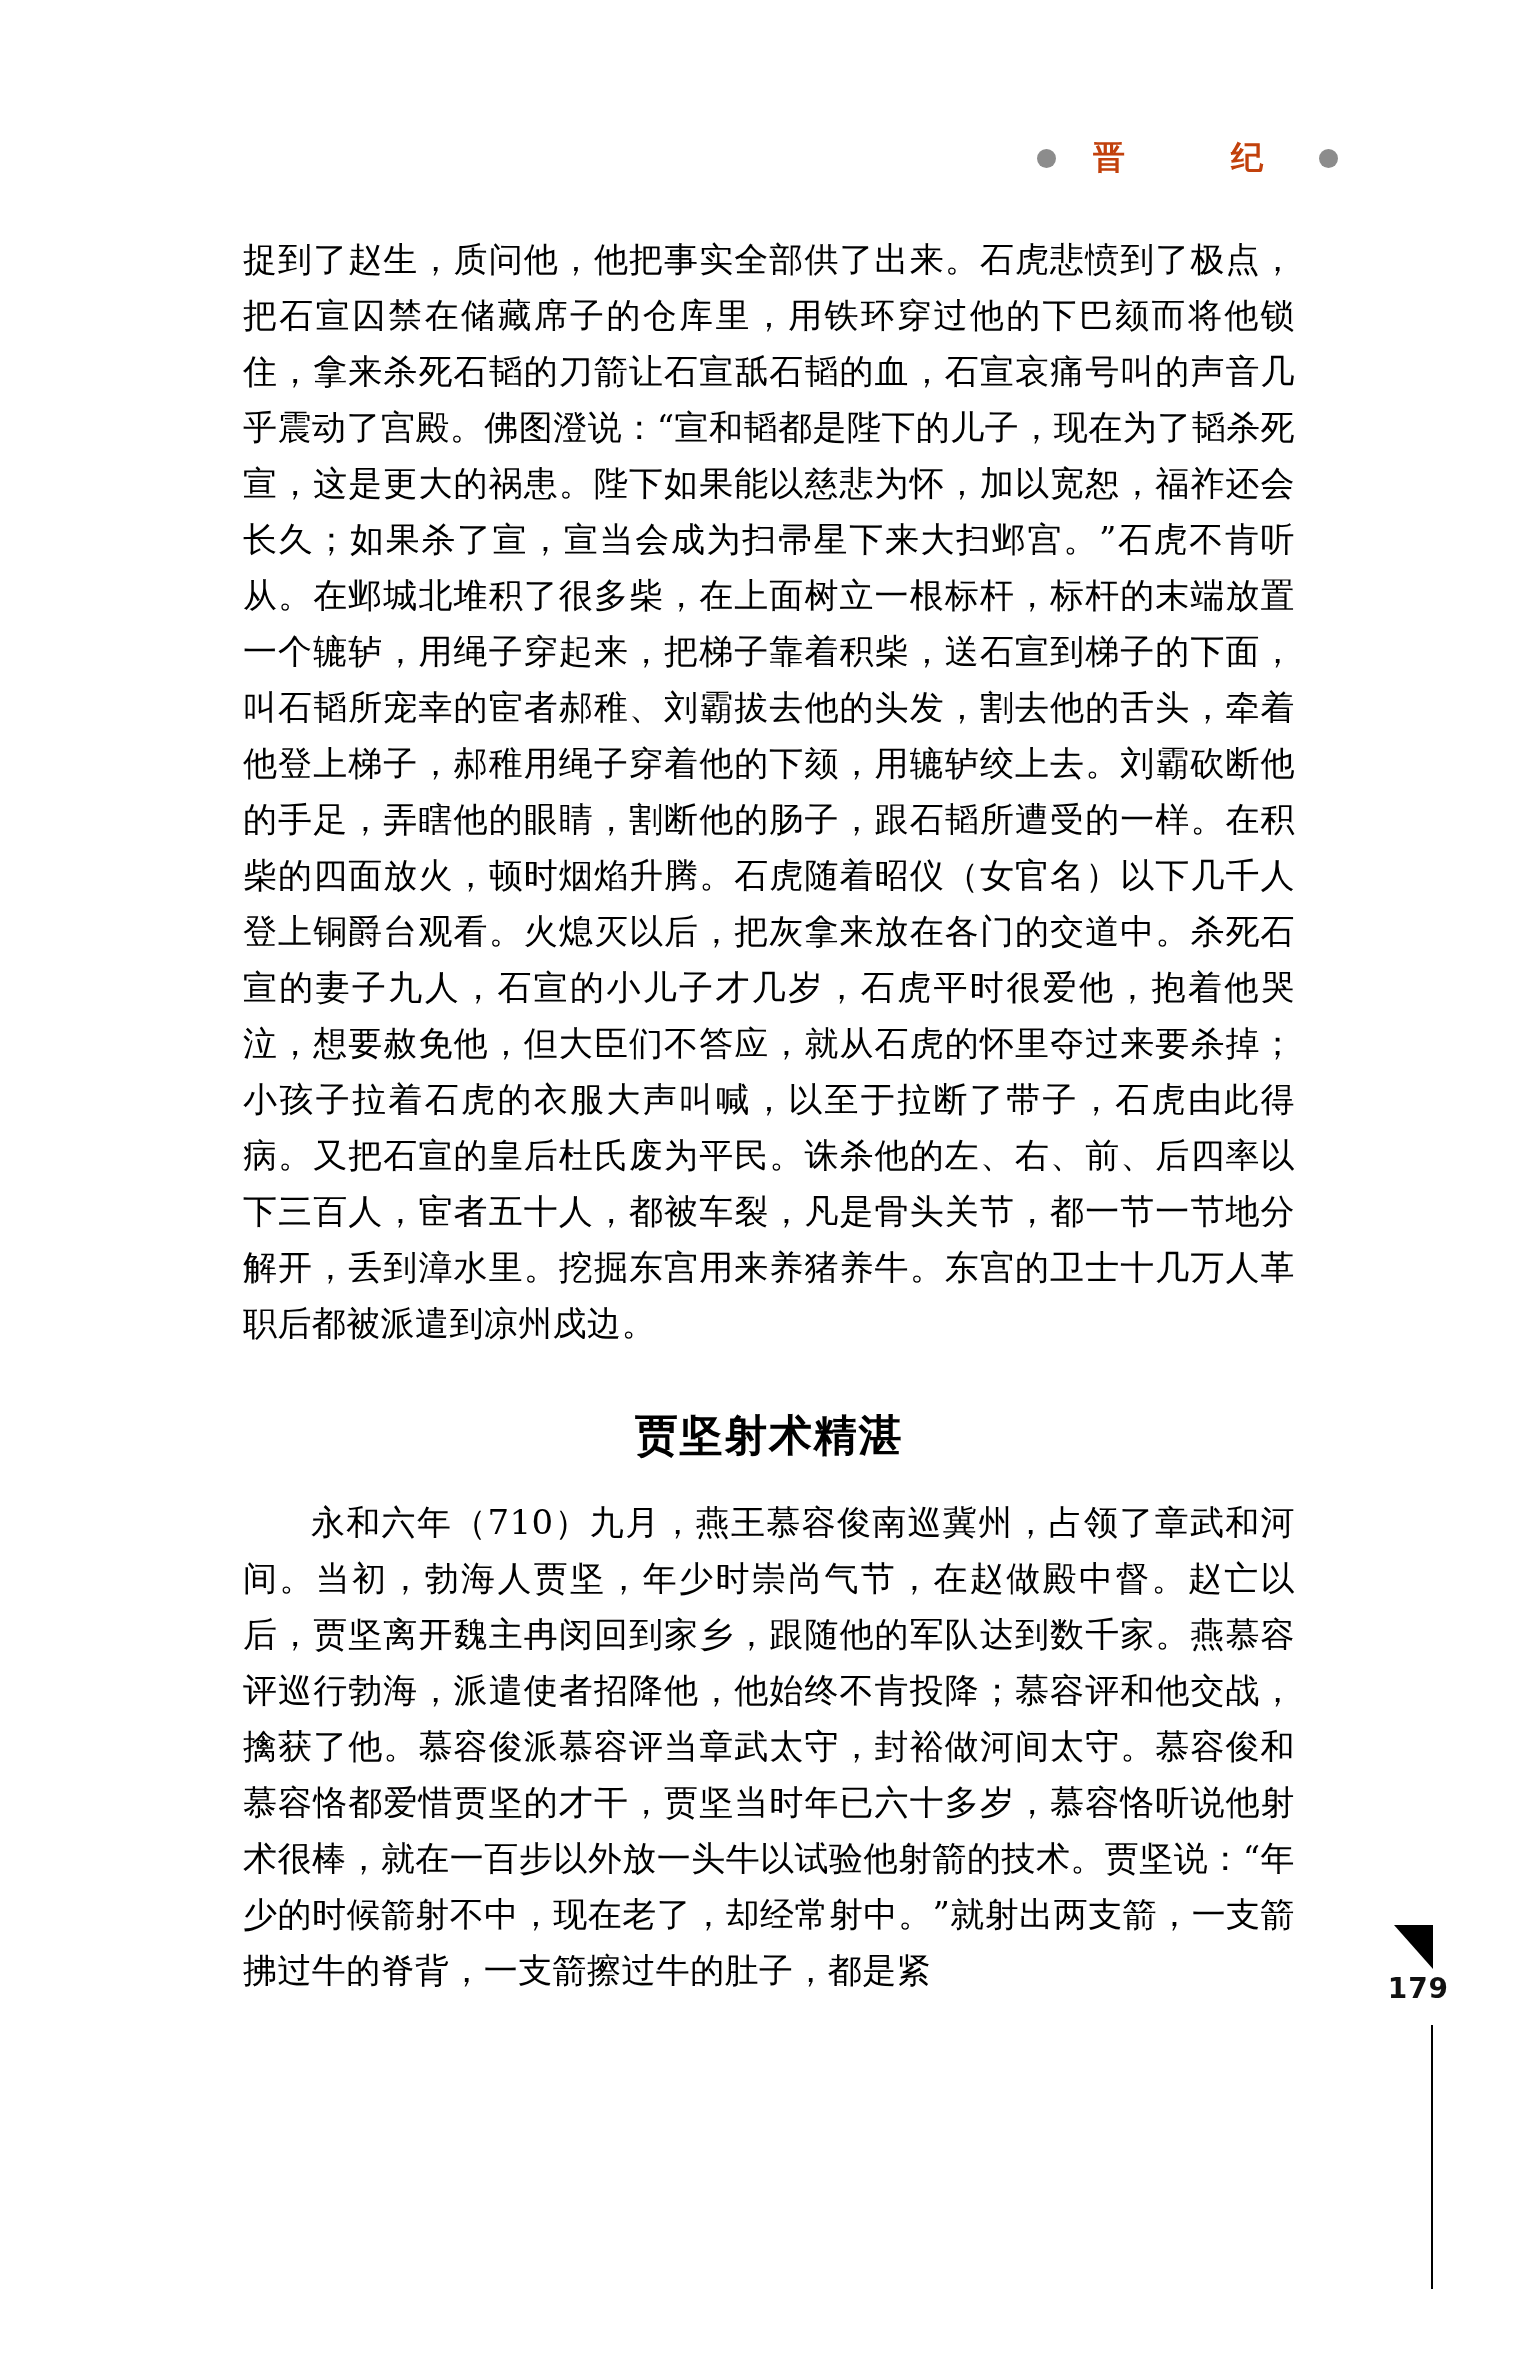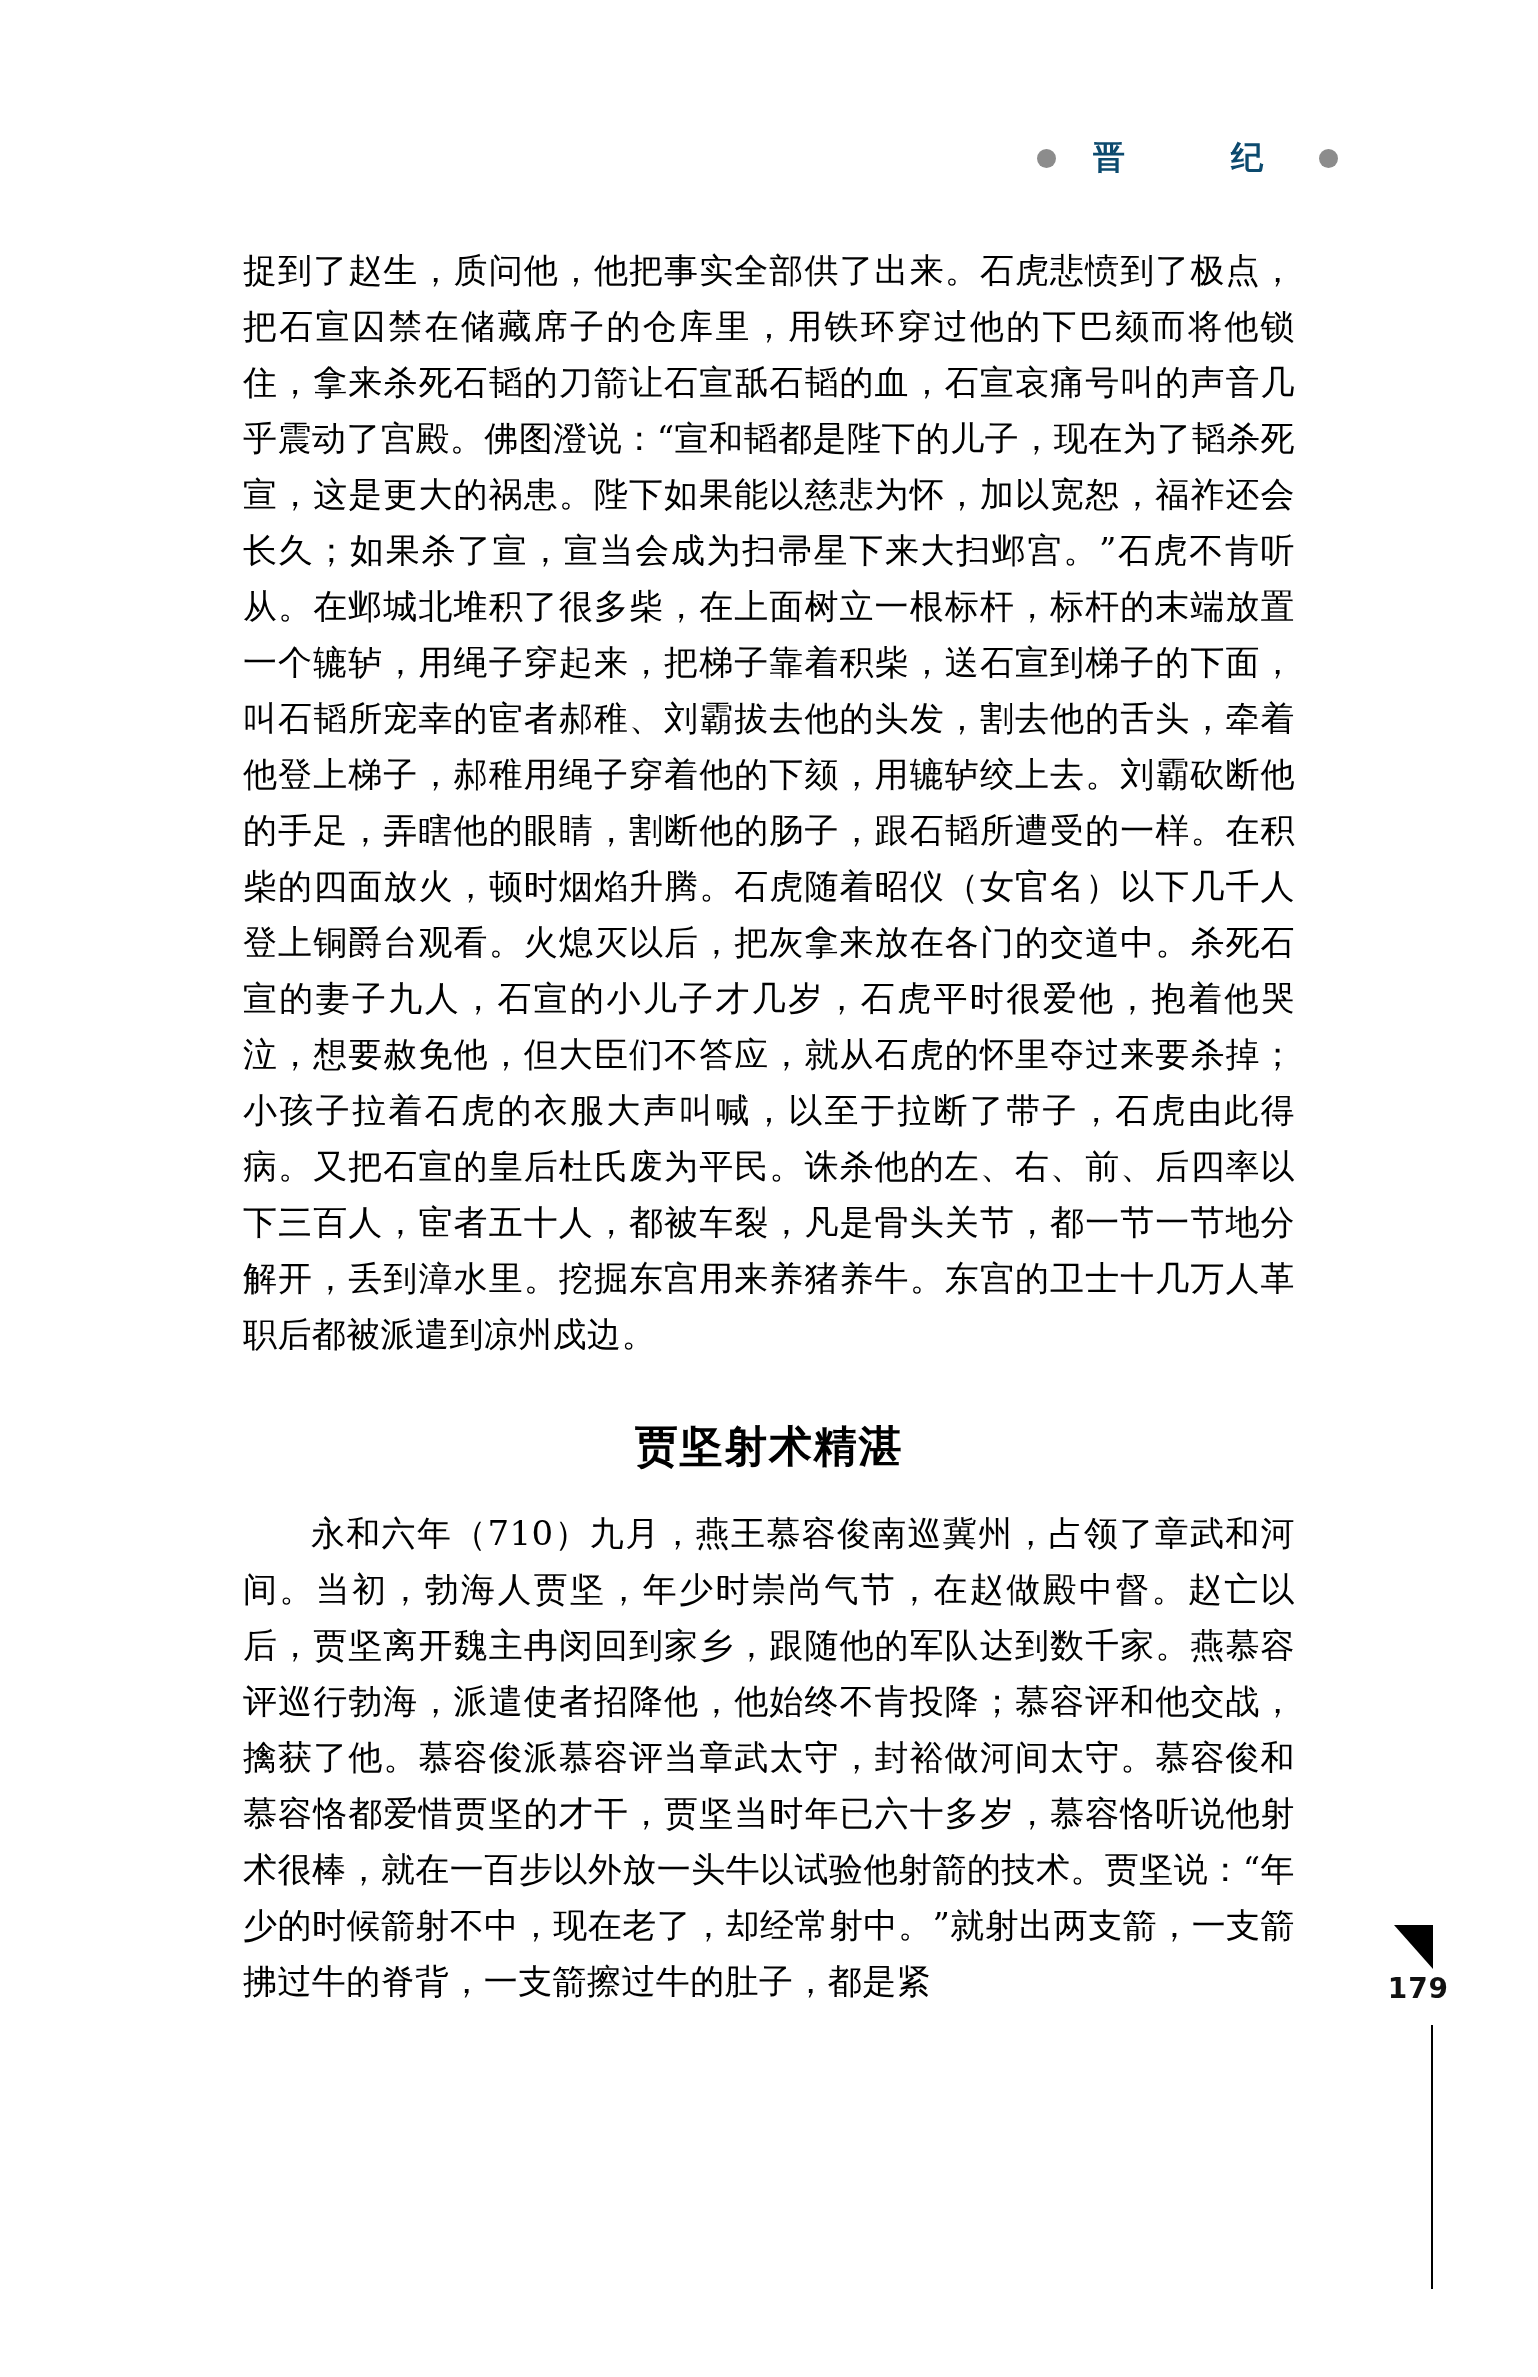--- a/index.html
+++ b/index.html
@@ -40,28 +40,28 @@
     background: #8c8c8c;
     display: inline-block;
   }
   .rh-text {
     font-family: "DejaVu Sans", "Liberation Sans", sans-serif;
     font-size: 32px;
     font-weight: 700;
     letter-spacing: 37px;
     padding-left: 37px;
     padding-right: 19px;
-    color: #0c4a6e;
+    color: #c2410c;
   }
 
   
   .content {
     position: absolute;
     left: 243px;
-    top: 242px;
+    top: 231px;
     width: 1052px;
   }
 
   p.body {
     margin: 0;
     font-size: 34px;
     line-height: 56px;
     text-align: justify;
     text-justify: inter-ideograph;
     letter-spacing: 0.4px;

